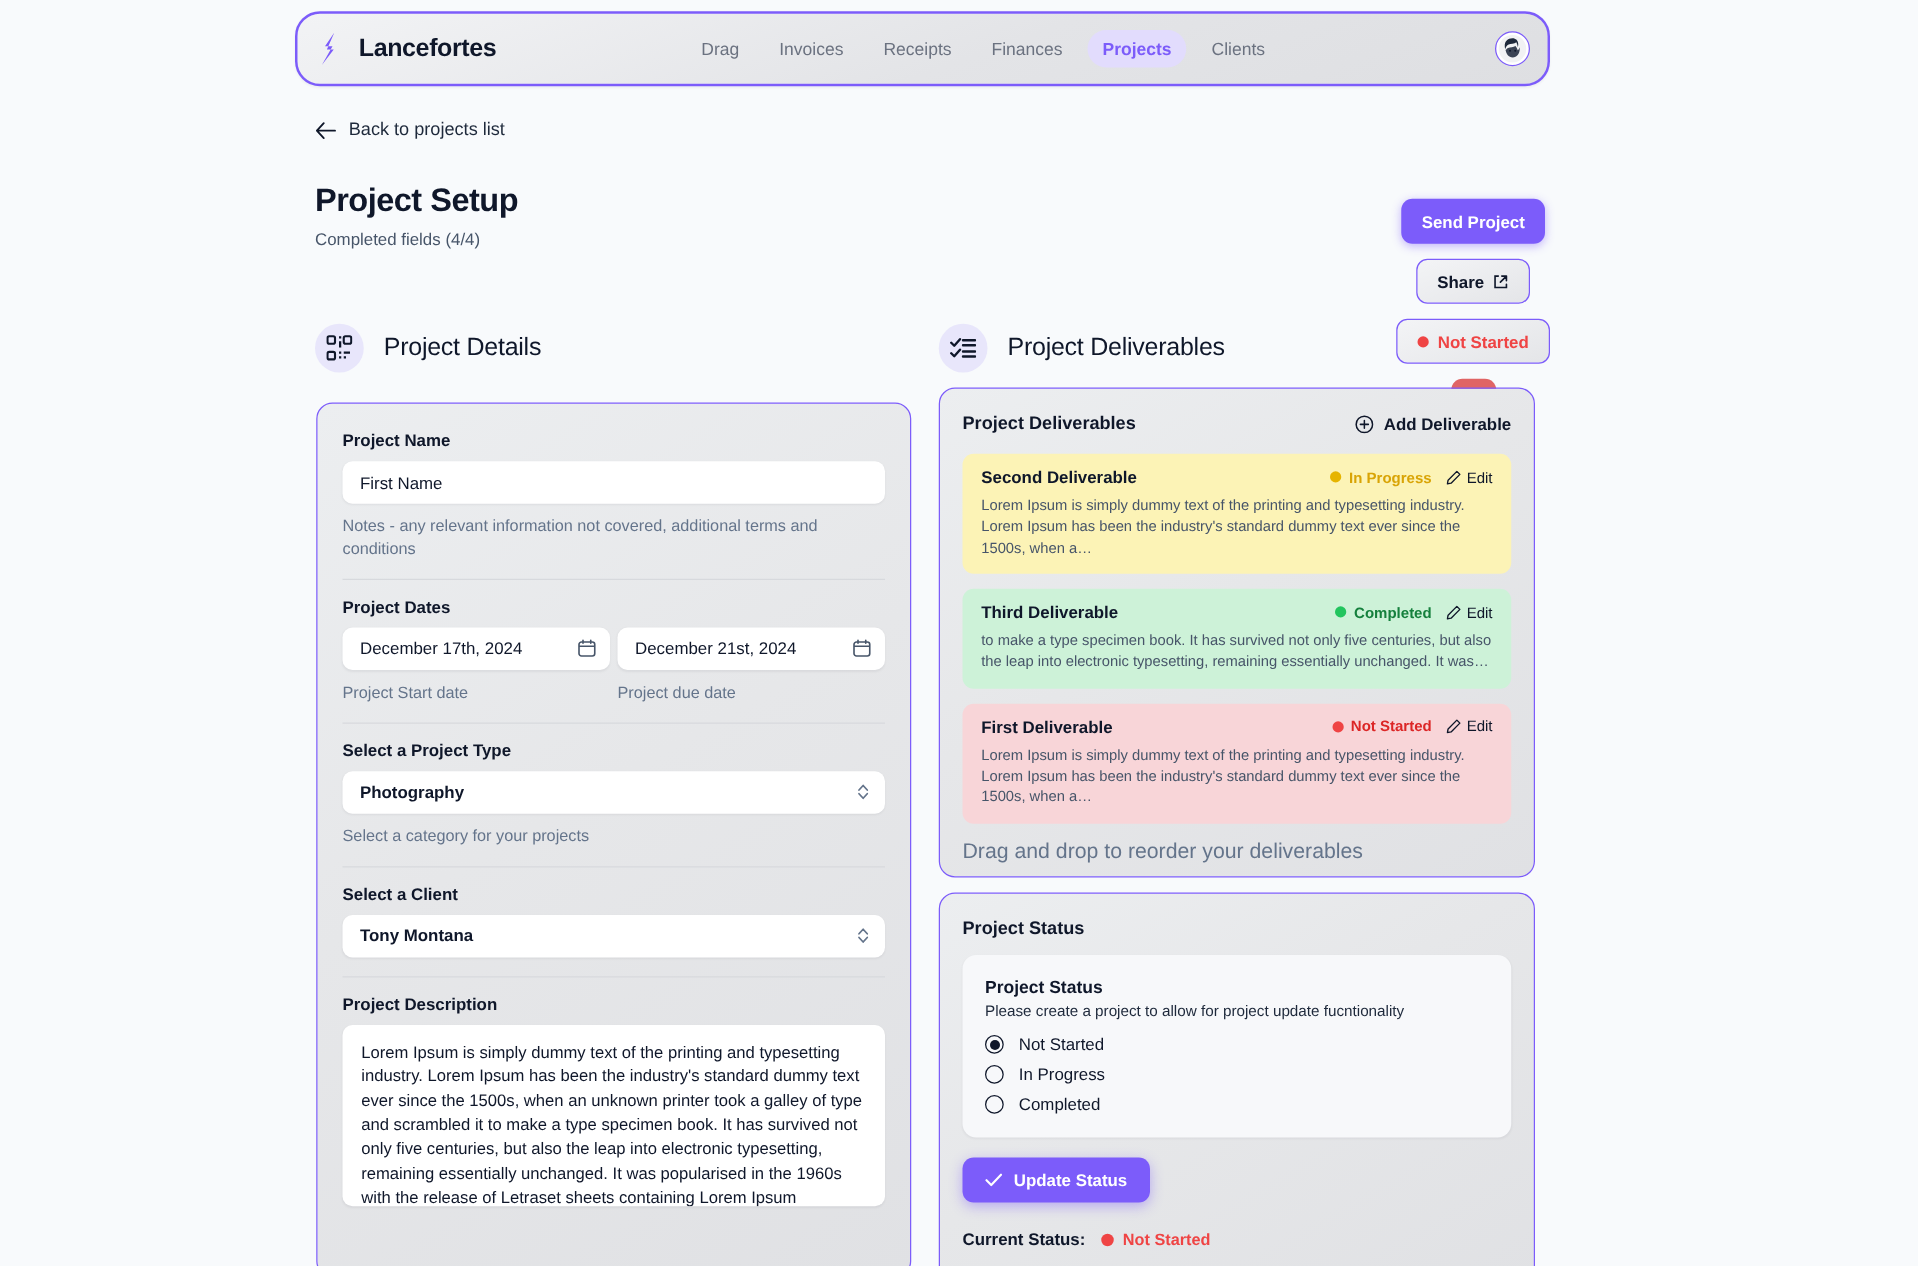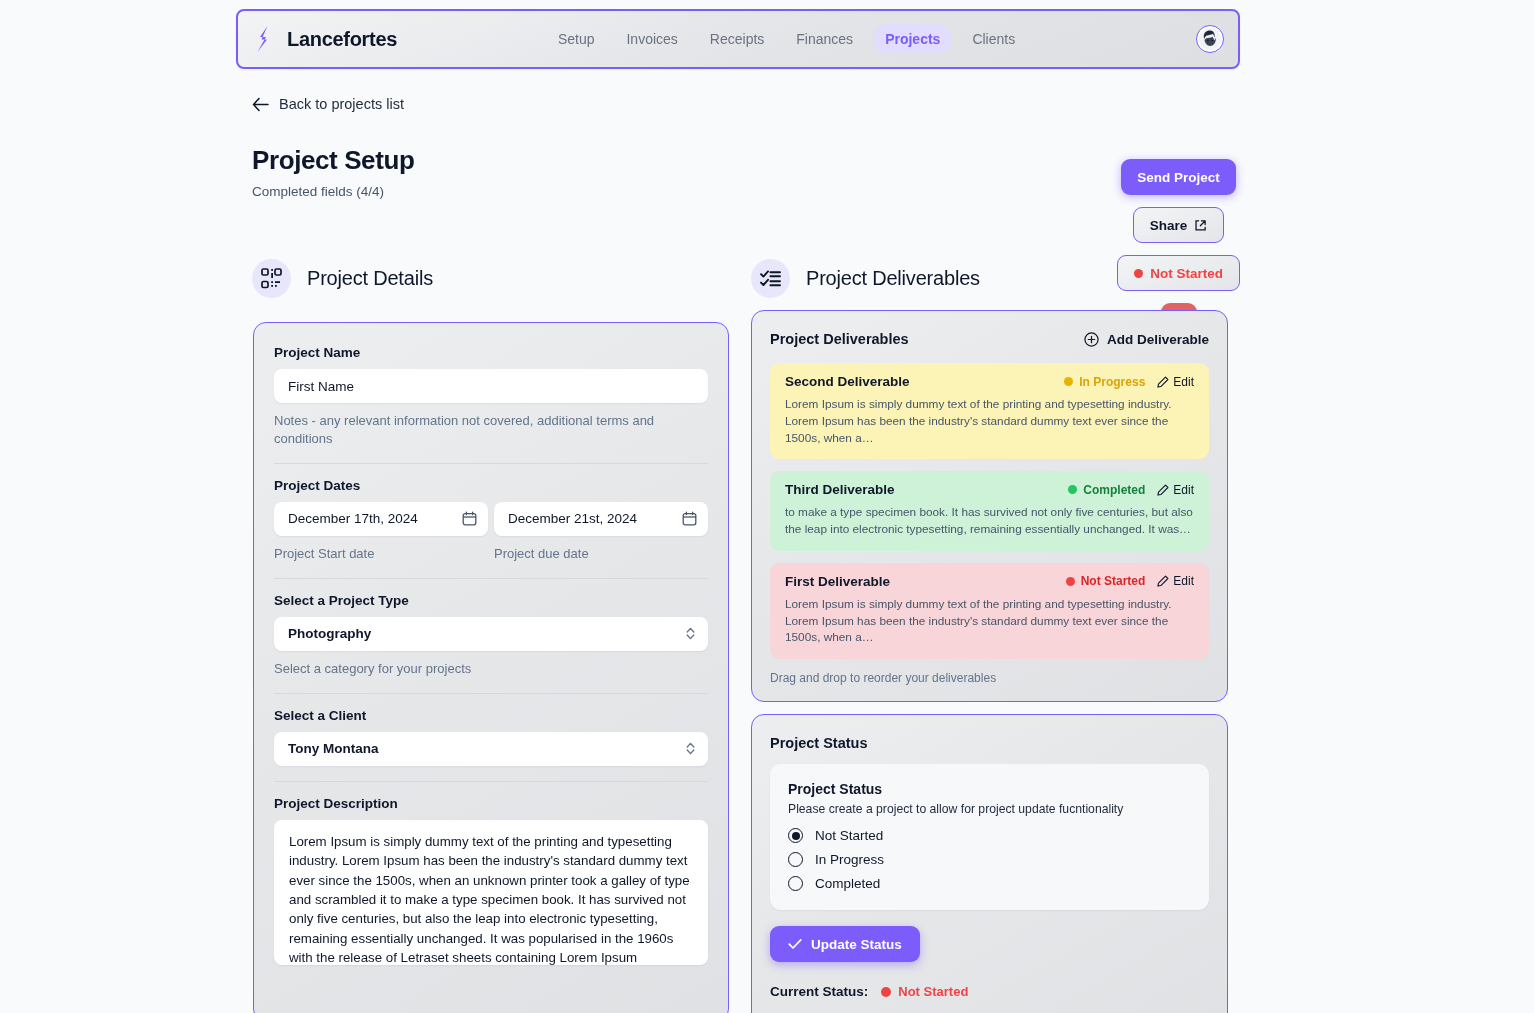--- a/index.html
+++ b/index.html
@@ -10,21 +10,21 @@
     overflow: hidden;
   }
   .page { position: relative; width: 1534px; height: 1013px; }
 
   
   .navbar {
     position: absolute; left: 236px; top: 9px;
     width: 1004px; height: 60px;
     background: linear-gradient(160deg, #f2f3f5 0%, #e3e4e7 55%, #dedfe2 100%);
     border: 2px solid #7c5cfa;
-    border-radius: 8px;
+    border-radius: 20px;
     display: flex; align-items: center;
     padding: 0 14px 0 16px;
     box-shadow: 0 1px 2px rgba(0,0,0,.05);
   }
   .brand { display: flex; align-items: center; gap: 7px; }
   .brand-mark { width: 26px; height: 28px; display: block; }
   .brand-name {
     font-size: 20px; font-weight: 700; color: #0f172a; letter-spacing: -.3px;
   }
   .nav-links {
@@ -143,21 +143,21 @@
   .card { border-radius: 9px; padding: 11px 15px 13px; margin-bottom: 12px; }
   .card.yellow { background: #fcf3b6; }
   .card.green  { background: #cdf2d8; }
   .card.red    { background: #f8d5d8; }
   .card-top { display: flex; align-items: center; justify-content: space-between; margin-bottom: 7px; }
   .card-name { font-size: 13.5px; font-weight: 700; color: #0f172a; }
   .card-right { display: flex; align-items: center; gap: 12px; }
   .card-status { display: flex; align-items: center; gap: 6px; font-size: 12px; font-weight: 700; }
   .card-edit { display: flex; align-items: center; gap: 4px; font-size: 12px; color: #0f172a; cursor: pointer; }
   .card-desc { font-size: 11.8px; color: #475569; line-height: 1.42; }
-  .drag-hint { font-size: 12px; color: #64748b; margin-top: 2px; }
+  .drag-hint { font-size: 17px; color: #64748b; margin-top: 2px; }
 
   
   .status-panel-title { font-size: 14.5px; font-weight: 700; color: #0f172a; margin-bottom: 13px; }
   .status-card {
     background: #f7f8fa; border-radius: 11px; padding: 17px 18px 19px;
     box-shadow: 0 1px 2px rgba(15,23,42,.05);
   }
   .status-card-title { font-size: 14px; font-weight: 700; color: #0f172a; margin-bottom: 5px; }
   .status-card-sub { font-size: 12.2px; color: #1e293b; margin-bottom: 12px; }
   .radio-row { display: flex; align-items: center; gap: 12px; margin-bottom: 9px; }
@@ -184,21 +184,21 @@
 
   <div class="navbar">
     <div class="brand">
       <svg class="brand-mark" viewBox="0 0 26 28">
         <path d="M13.5 1 L6 12 L12 12 L3.5 27 L13 14.5 L7.5 14.5 Z" fill="#7c5cfa"></path>
         <path d="M13.6 1 L13.6 27 L16 27 L16 1 Z" fill="#0f172a" opacity="0"></path>
       </svg>
       <span class="brand-name">Lancefortes</span>
     </div>
     <div class="nav-links">
-      <span class="nav-link">Setup</span>
+      <span class="nav-link">Drag</span>
       <span class="nav-link">Invoices</span>
       <span class="nav-link">Receipts</span>
       <span class="nav-link">Finances</span>
       <span class="nav-link active">Projects</span>
       <span class="nav-link">Clients</span>
     </div>
     <div class="avatar">
       <svg width="24" height="24" viewBox="0 0 24 24">
         <circle cx="12" cy="12" r="11" fill="#f1f2f4"></circle>
         <path d="M12 3.5c-4 0-6.2 2.6-6.2 6 0 1.2.2 2 .5 2.6.4-1.6 1.2-3 2.6-3.6 1.6-.7 4.6-.5 6.2-1.8.6 1.2 1 2.6 1.2 4 .2-.8.3-1.6.3-2.4 0-3-2-4.8-4.6-4.8z" fill="#1e293b"></path>

